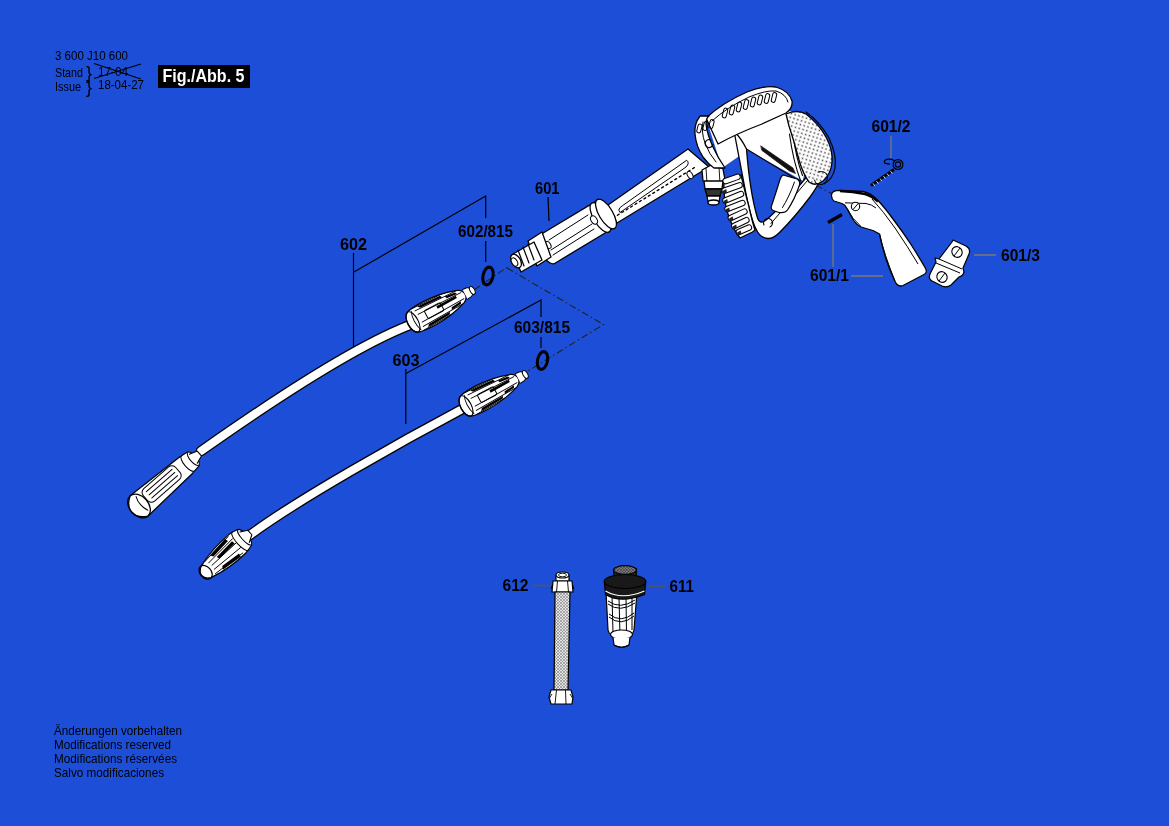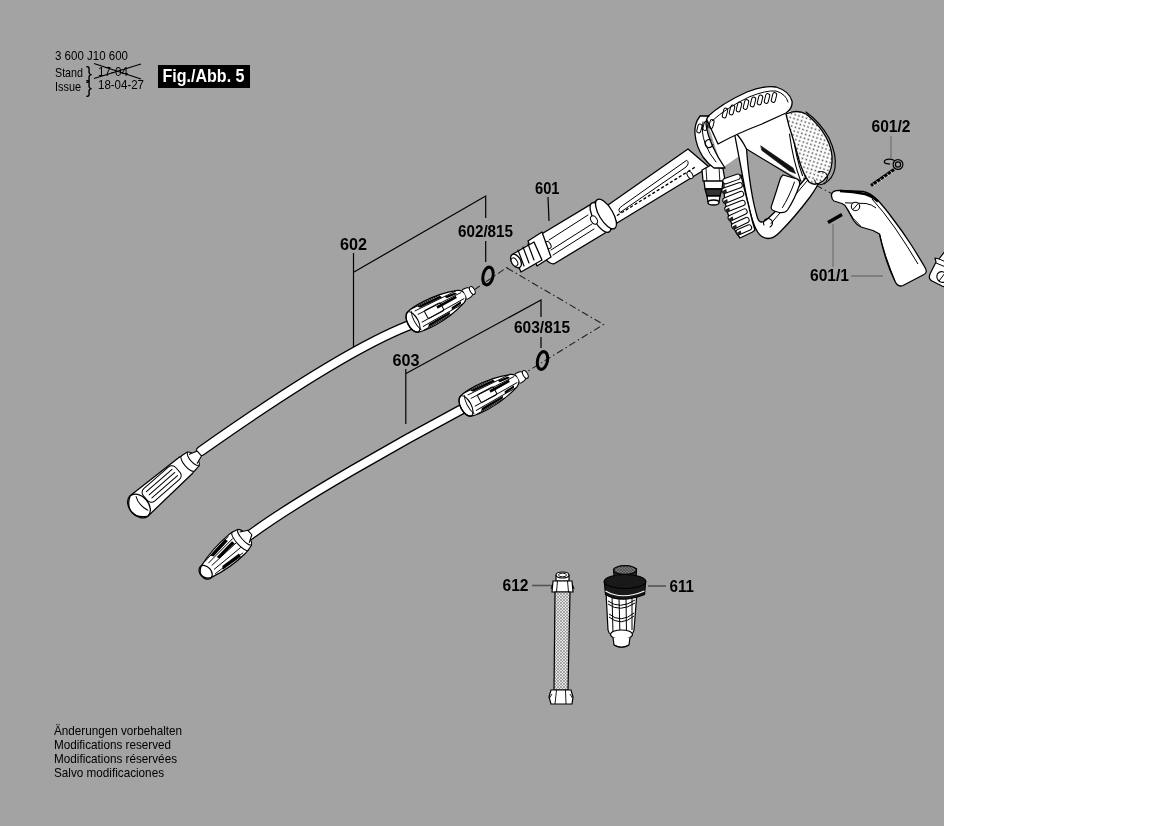--- a/index.html
+++ b/index.html
@@ -1,16 +1,16 @@
 <!DOCTYPE html>
 <html><head>
 <meta charset="utf-8">
 <style>
 html,body{margin:0;padding:0;background:#ffffff;}
-#page{position:relative;width:944px;height:826px;background:#a3a3a3;overflow:hidden;}
+#page{position:relative;width:1169px;height:826px;background:#1d4ed8;overflow:hidden;}
 svg{position:absolute;top:0;left:0;}
 text{font-family:"Liberation Sans",sans-serif;}
 .lbl{font-weight:bold;font-size:16px;fill:#000;}
 .hdr{font-size:13px;fill:#000;}
 </style>
 </head>
 <body>
 <div id="page">
 <svg width="1169" height="826" viewBox="0 0 1169 826">
 <defs>

